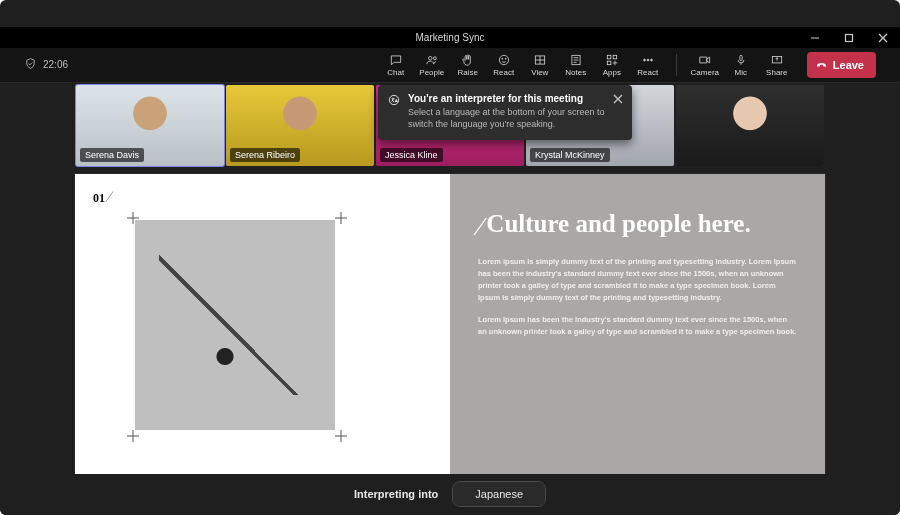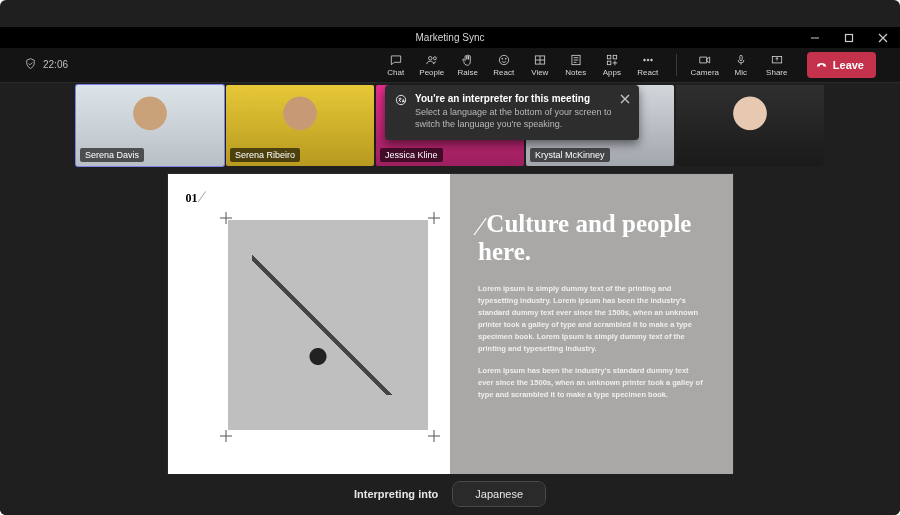--- a/index.html
+++ b/index.html
@@ -116,21 +116,20 @@
   .tooltip {
     position: absolute;
     top: 2px; left: 378px;
     width: 254px;
     background: #2d2d2d;
     border-radius: 4px;
     padding: 8px 26px 9px 30px;
     color: #fff;
     box-shadow: 0 4px 10px rgba(0,0,0,0.5);
     z-index: 5;
-    margin-left: 7px;
   }
   .tooltip .tt-title { font-size: 10px; font-weight: 600; margin-bottom: 2px; color: #fff; }
   .tooltip .tt-body  { font-size: 9px; color: #b9b9b9; line-height: 1.35; }
   .tooltip .tt-close {
     position: absolute; top: 6px; right: 6px;
     width: 16px; height: 16px; display:flex; align-items:center; justify-content:center;
     cursor: pointer; color: #c4c4c4;
   }
   .tooltip .tt-close svg { width:10px; height:10px; stroke:#c4c4c4; stroke-width:1.4; fill:none; }
   .tooltip .tt-icon {
@@ -140,21 +139,21 @@
   .tooltip .tt-icon svg { width:14px; height:14px; stroke:#fff; fill:none; stroke-width:1.4; }
 
   
   .content-area {
     flex: 1;
     background: #1f1f1f;
     display: flex; align-items: center; justify-content: center;
     padding: 6px 0 0 0;
   }
   .doc {
-    width: 565px; height: 300px;
+    width: 750px; height: 300px;
     background: #f97316;
     display: flex;
     box-shadow: 0 0 0 1px rgba(255,255,255,0.05);
   }
   .doc-left {
     width: 50%; background: #fff;
     position: relative;
     padding: 14px 18px;
     font-family: Georgia, "Times New Roman", serif;
   }

